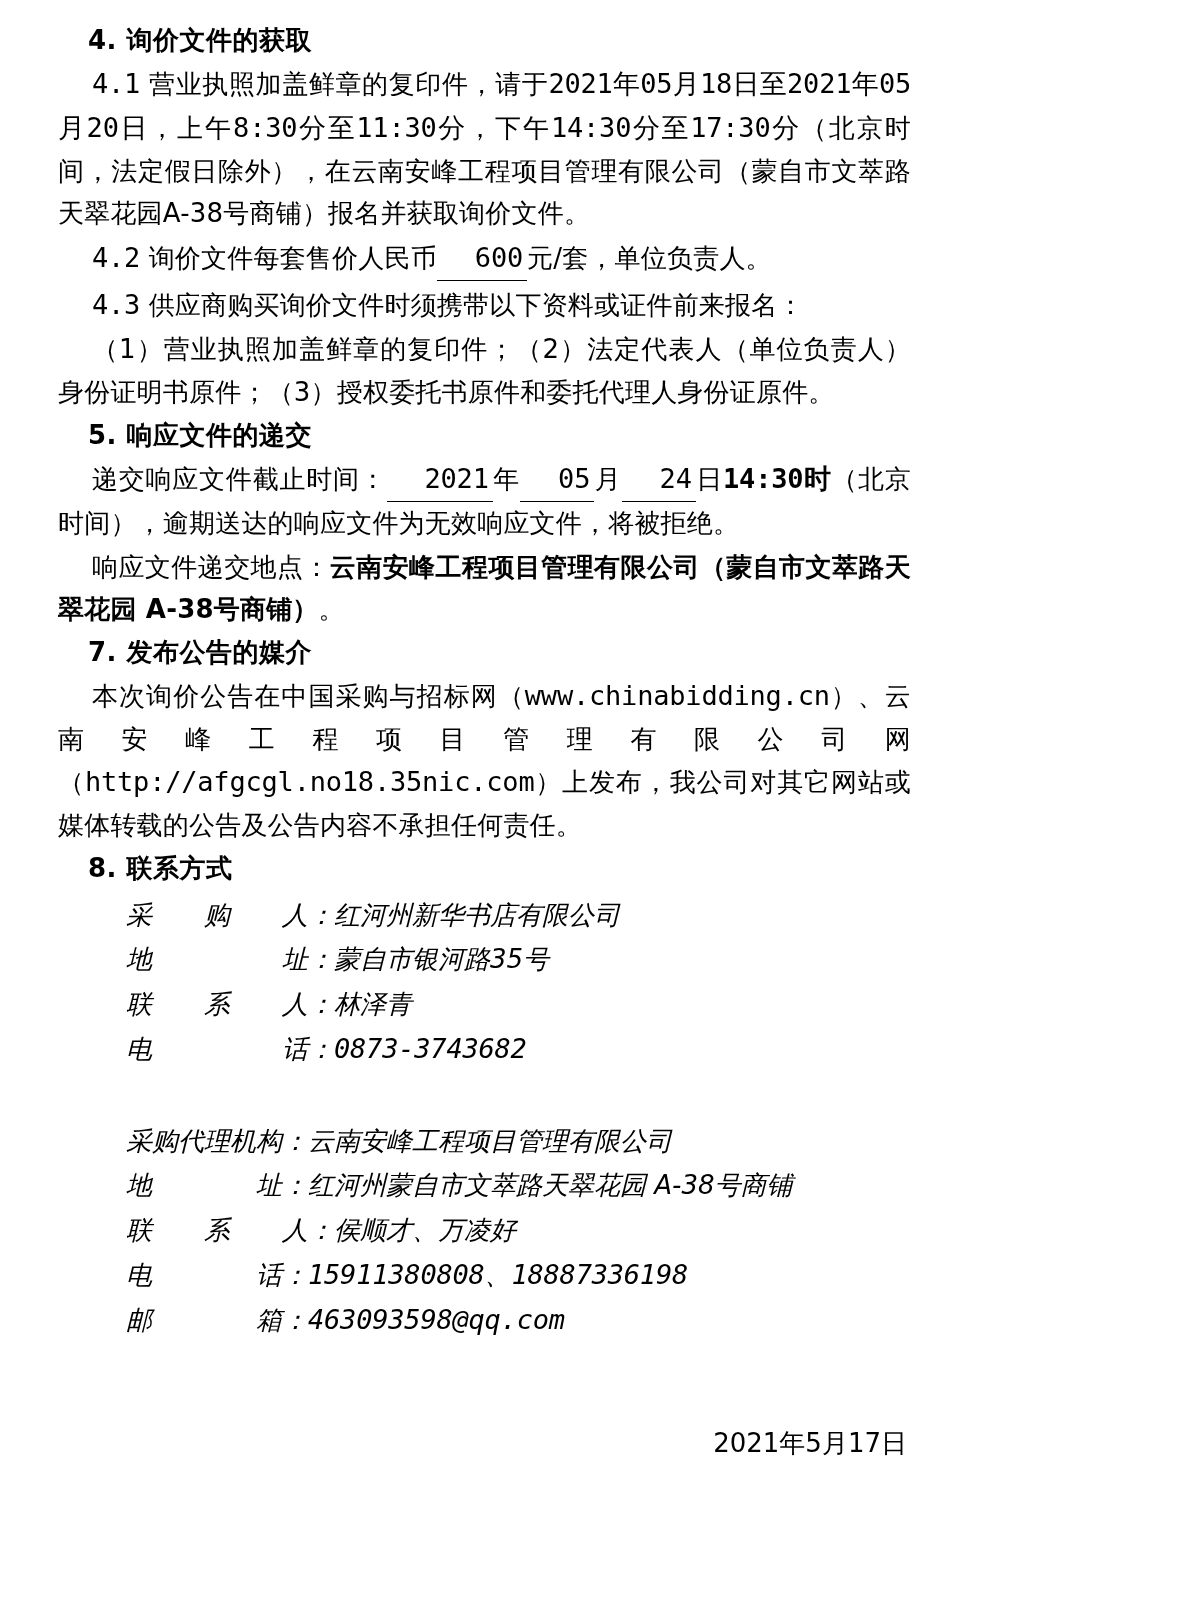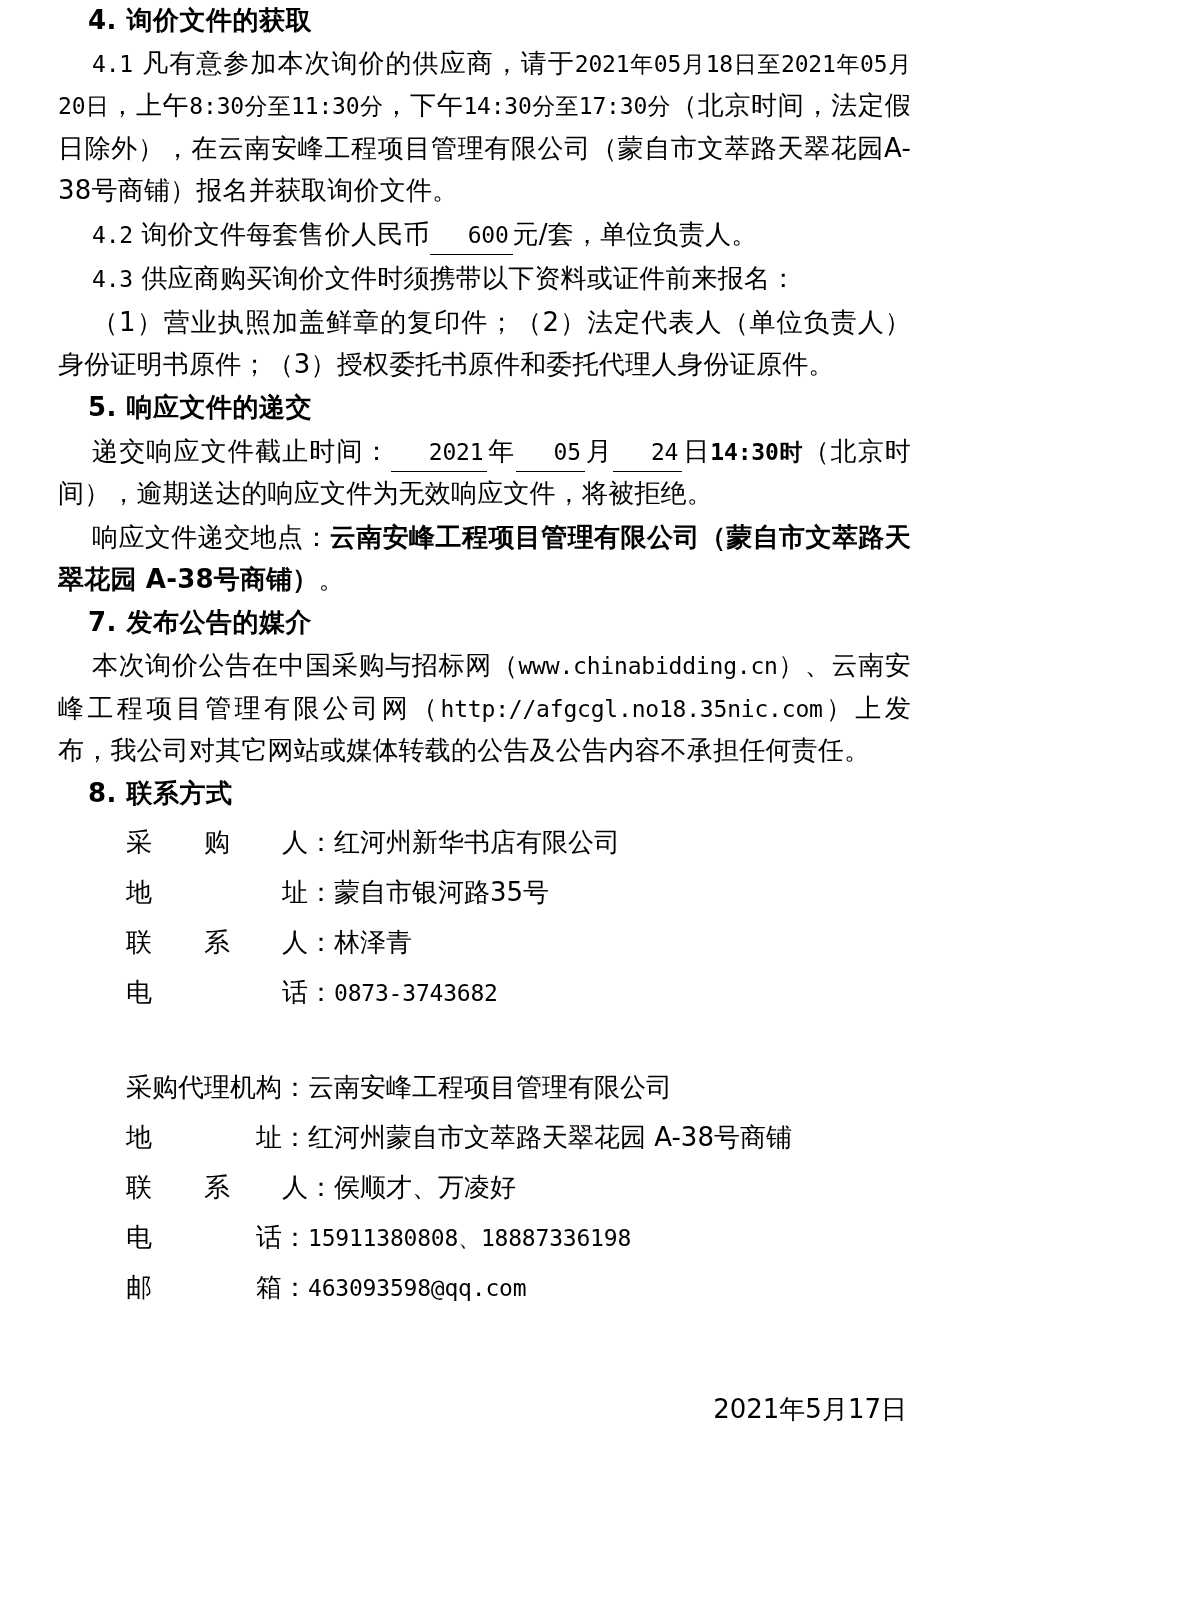--- a/index.html
+++ b/index.html
@@ -10,21 +10,21 @@
   body {
     width: 1179px;
     min-height: 1600px;
     font-family: "DejaVu Sans", "Liberation Sans", sans-serif;
     color: #000000;
   }
   .page {
     width: 973px;
     min-height: 1600px;
     box-sizing: border-box;
-    padding: 0 62px 10px 58px;
+    padding: 20px 62px 10px 58px;
     position: relative;
   }
   .heading {
     font-size: 26px;
     font-weight: bold;
     line-height: 1.55;
     margin: 0 0 2px 0;
     text-indent: 30px;
     letter-spacing: 0.5px;
   }
@@ -40,38 +40,39 @@
     text-indent: 34px;
   }
   .u {
     text-underline-offset: 3px;
   }
   .bold {
     font-weight: bold;
   }
   .mono {
     font-family: "DejaVu Sans Mono", "Liberation Mono", monospace;
-    font-size: 23px;
+    font-size: 27px;
     letter-spacing: -0.2px;
   }
   .blank {
     display: inline-block;
     border-bottom: 1px solid #000;
     text-align: right;
     padding: 0 4px;
   }
   .contact-block {
     margin-top: 6px;
   }
   .contact-row {
     font-size: 26px;
     line-height: 1.62;
-    margin: 8px 0 2px 0;
+    margin: 0 0 2px 0;
     text-indent: 34px;
     white-space: nowrap;
+    font-style: italic;
   }
   .lbl {
     display: inline-block;
   }
   .spacer {
     height: 42px;
   }
   .date-line {
     font-size: 26px;
     text-align: right;
@@ -81,21 +82,21 @@
 </style>
 </head>
 <body>
 
 <div class="page">
 
   <h2 class="heading">4. 询价文件的获取</h2>
 
   <p class="para indent">
     <span class="mono">4.1</span>
-    <span>凡有意参加本次询价的供应商，请于</span><span class="u mono">2021年05月18日至2021年05月20日</span><span>，上午</span><span class="u mono">8:30分至11:30分</span><span>，下午</span><span class="u mono">14:30分至17:30分</span><span>（北京时间，法定假日除外），在云南安峰工程项目管理有限公司（蒙自市文萃路天翠花园A-38号商铺）报名并获取询价文件。</span>
+    <span>营业执照加盖鲜章的复印件，请于</span><span class="u mono">2021年05月18日至2021年05月20日</span><span>，上午</span><span class="u mono">8:30分至11:30分</span><span>，下午</span><span class="u mono">14:30分至17:30分</span><span>（北京时间，法定假日除外），在云南安峰工程项目管理有限公司（蒙自市文萃路天翠花园A-38号商铺）报名并获取询价文件。</span>
   </p>
 
   <p class="para indent">
     <span class="mono">4.2</span>
     <span>询价文件每套售价人民币</span><span class="u mono blank">600</span><span>元/套，单位负责人。</span>
   </p>
 
   <p class="para indent">
     <span class="mono">4.3</span>
     <span>供应商购买询价文件时须携带以下资料或证件前来报名：</span>

